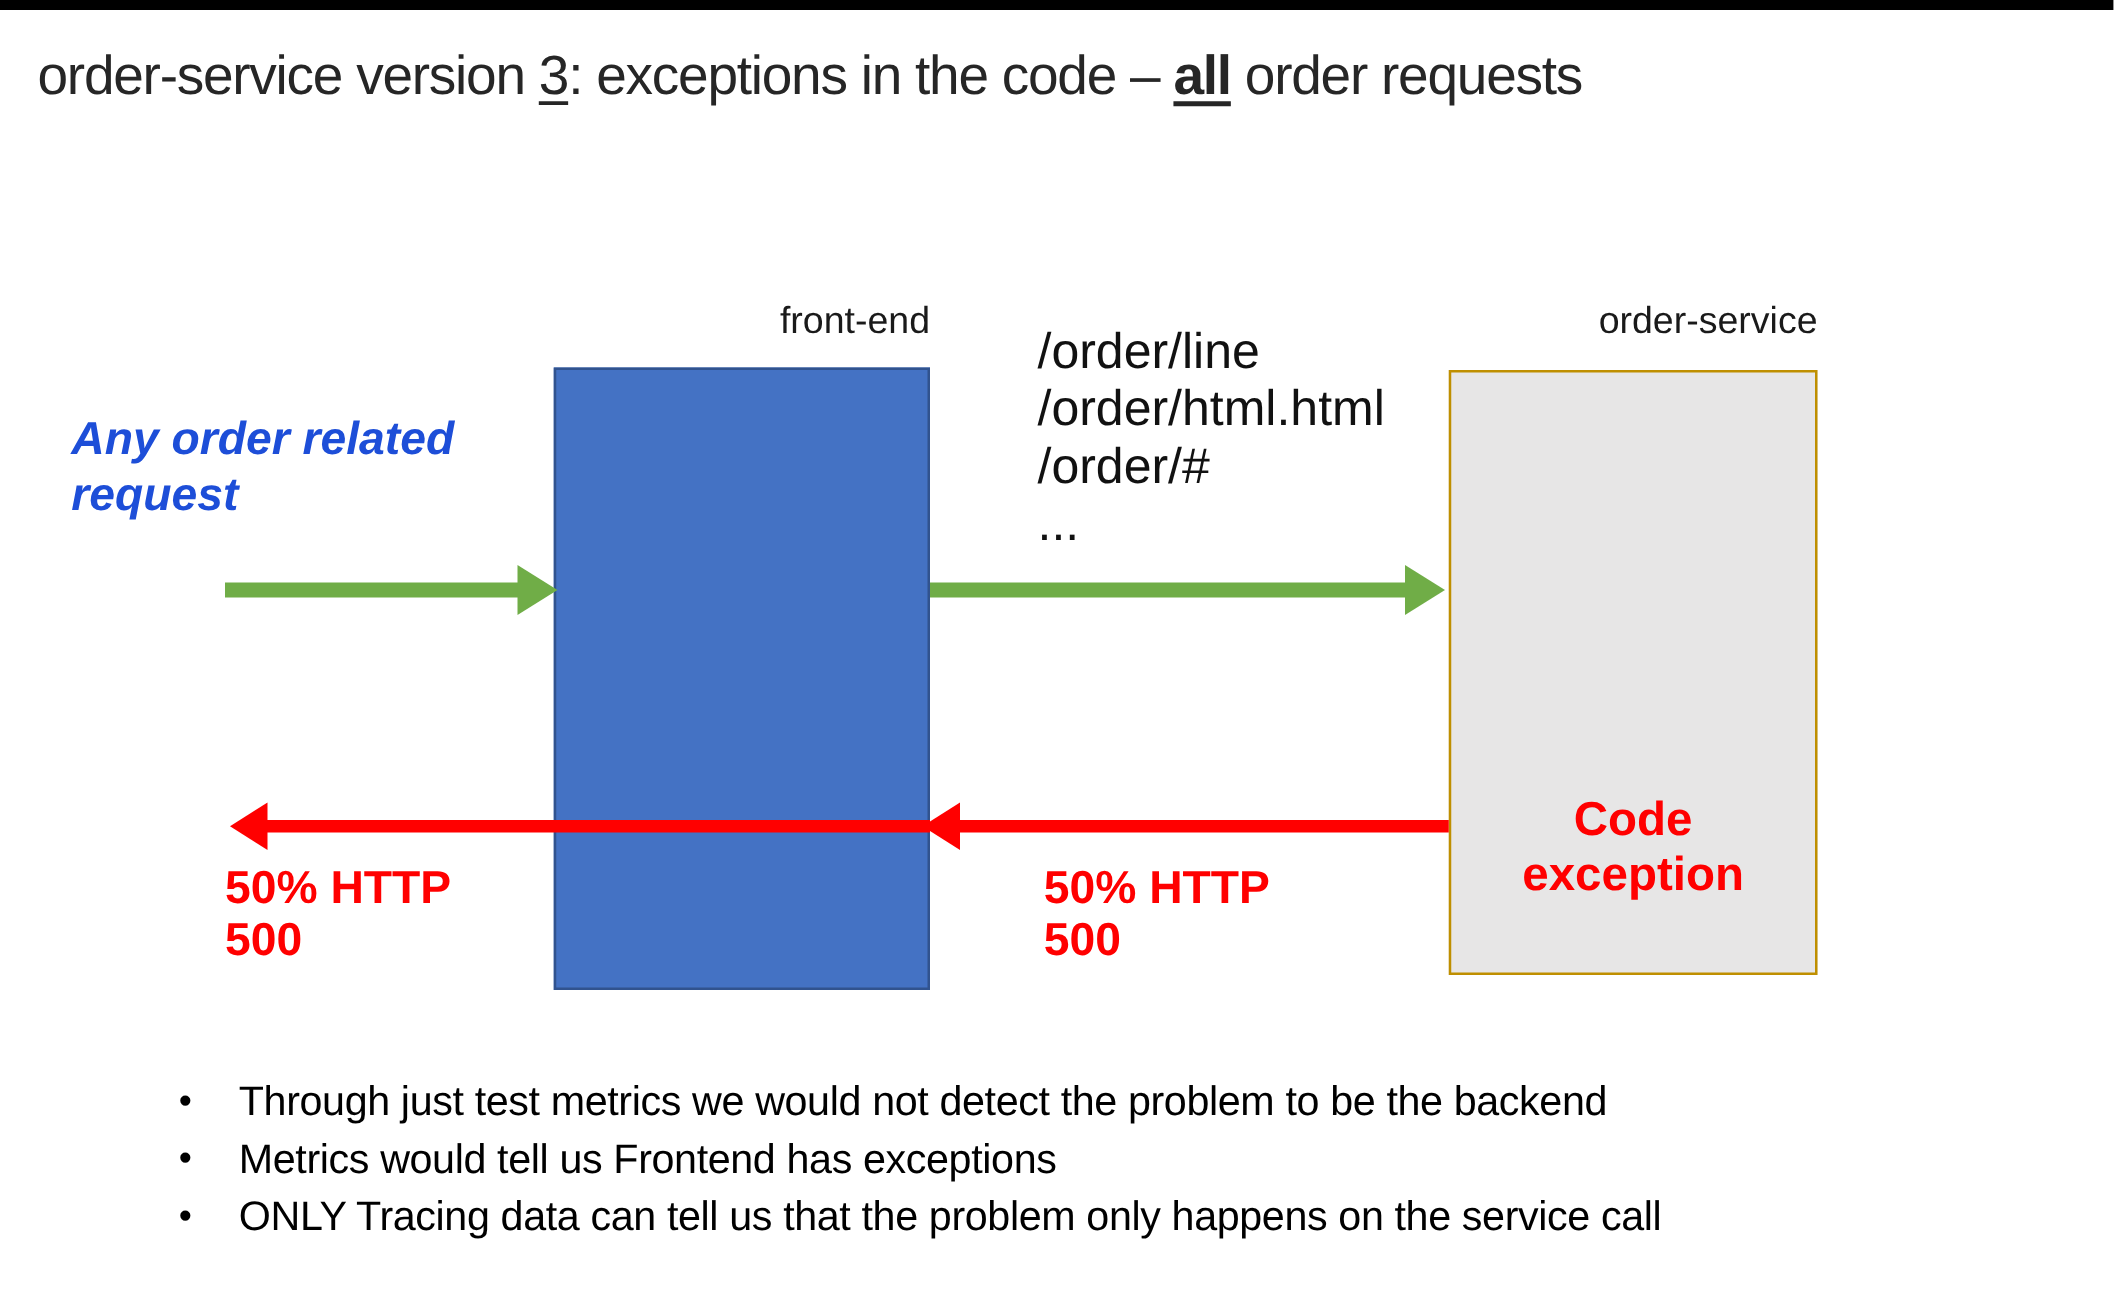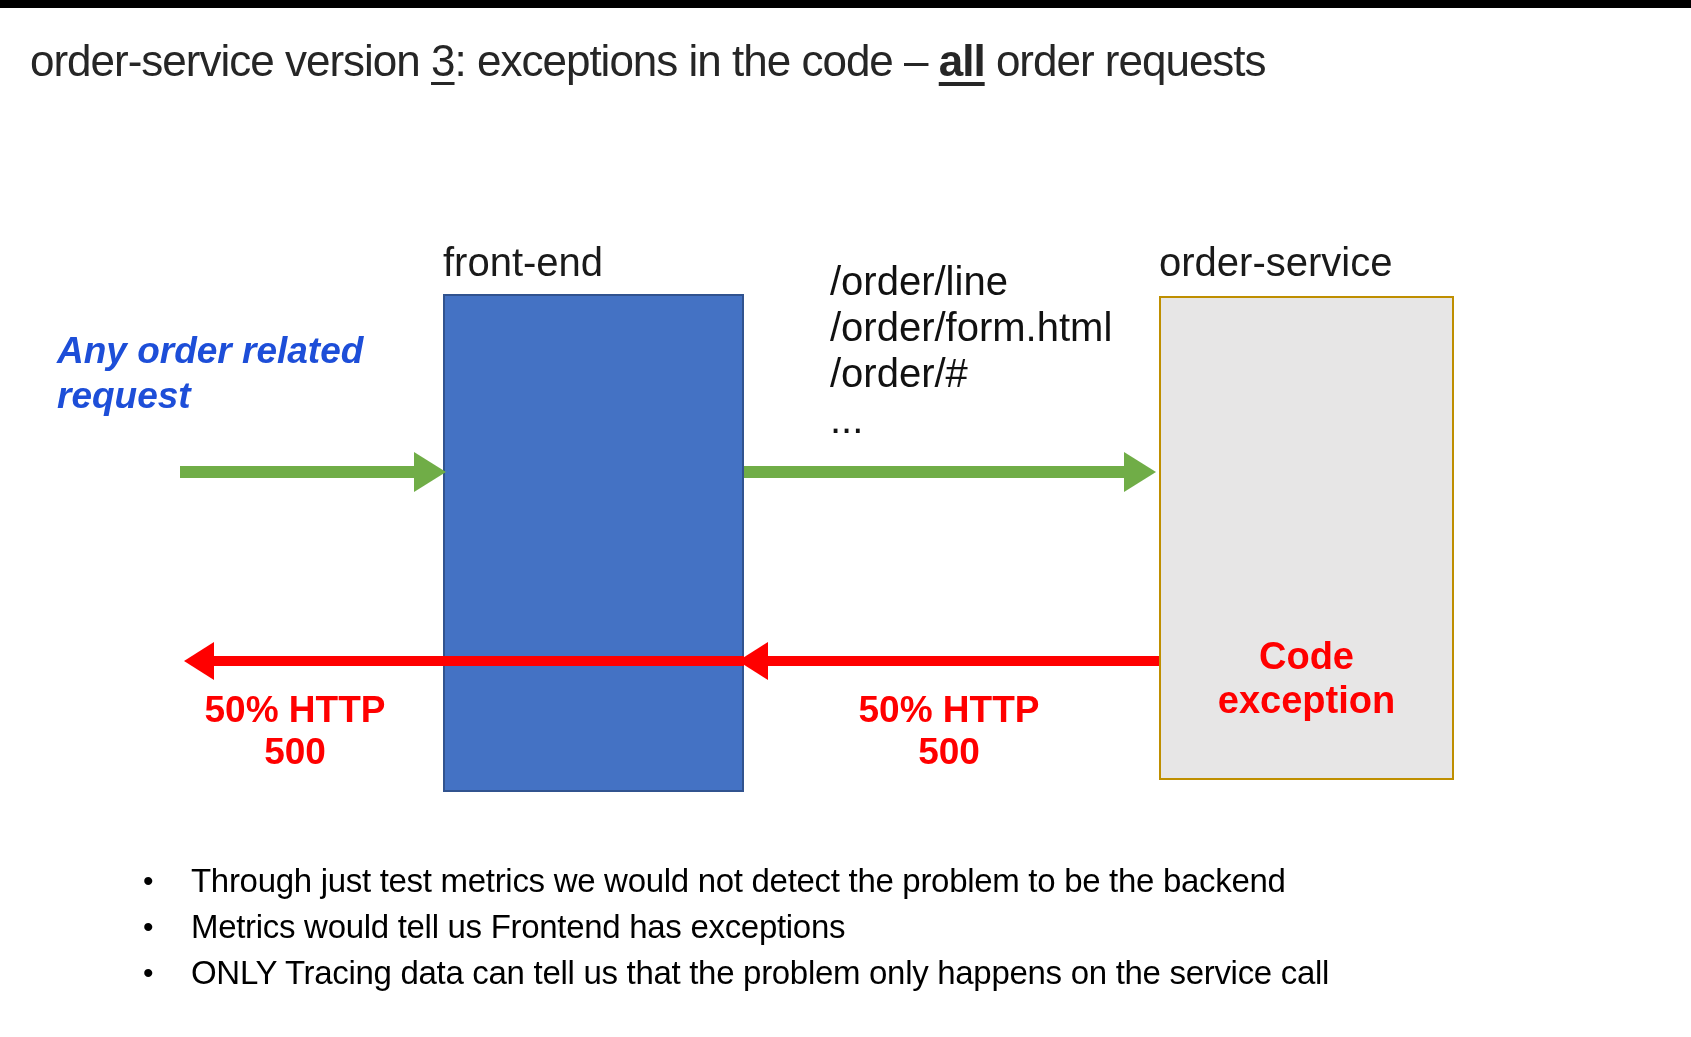--- a/index.html
+++ b/index.html
@@ -23,21 +23,21 @@
     white-space: pre-wrap;
     font-weight: 400;
     margin: 0;
   }
   .title .seg-bold { font-weight: 400; }
   .title .seg-underline { font-weight: 400; text-decoration: underline; text-underline-offset: 6px; text-decoration-thickness: 3px; }
   .title .seg-bold-underline { font-weight: 700; text-decoration: underline; text-underline-offset: 6px; text-decoration-thickness: 4px; text-align: center; }
 
   .box-label {
     position: absolute; top: 240px; height: 44px;
-    font-size: 40px; color: #1a1a1a; text-align: left;
+    font-size: 30px; color: #1a1a1a; text-align: right;
   }
   .label-frontend { left: 443px; width: 301px; }
   .label-orderservice { left: 1159px; width: 295px; }
 
   .frontend-box {
     position: absolute; left: 443px; top: 294px;
     width: 301px; height: 498px;
     background: var(--frontend-fill, #4472C4);
     border: 2px solid var(--frontend-border, #31538F);
     box-sizing: border-box;
@@ -66,21 +66,21 @@
     font-size: 40px; line-height: 46px; color: #111;
   }
   .arrows-svg {
     position: absolute; left: 0; top: 0; z-index: 5;
     pointer-events: none;
   }
   .error-label {
     position: absolute; top: 689px;
     font-size: 37px; font-weight: 600;
     color: var(--red, #FF0000);
-    text-align: center; z-index: 6;
+    z-index: 6;
   }
   .error-left  { left: 180px; width: 230px; }
   .error-right { left: 835px; width: 228px; }
 
   .bullets {
     position: absolute; left: 143px; top: 858px;
     margin: 0; padding: 0; list-style: none;
     font-size: 33px; line-height: 46px; color: #000;
     letter-spacing: -0.3px;
   }
@@ -99,21 +99,21 @@
   <div class="box-label label-frontend">front-end</div>
   <div class="box-label label-orderservice">order-service</div>
 
   <div class="request-label">
     <div>Any order related</div>
     <div>request</div>
   </div>
 
   <div class="routes">
     <div>/order/line</div>
-    <div>/order/form.html</div>
+    <div>/order/html.html</div>
     <div>/order/#</div>
     <div>...</div>
   </div>
 
   <div class="frontend-box"></div>
 
   <div class="service-box">
     <div class="code-exception">
       <div>Code</div>
       <div>exception</div>

